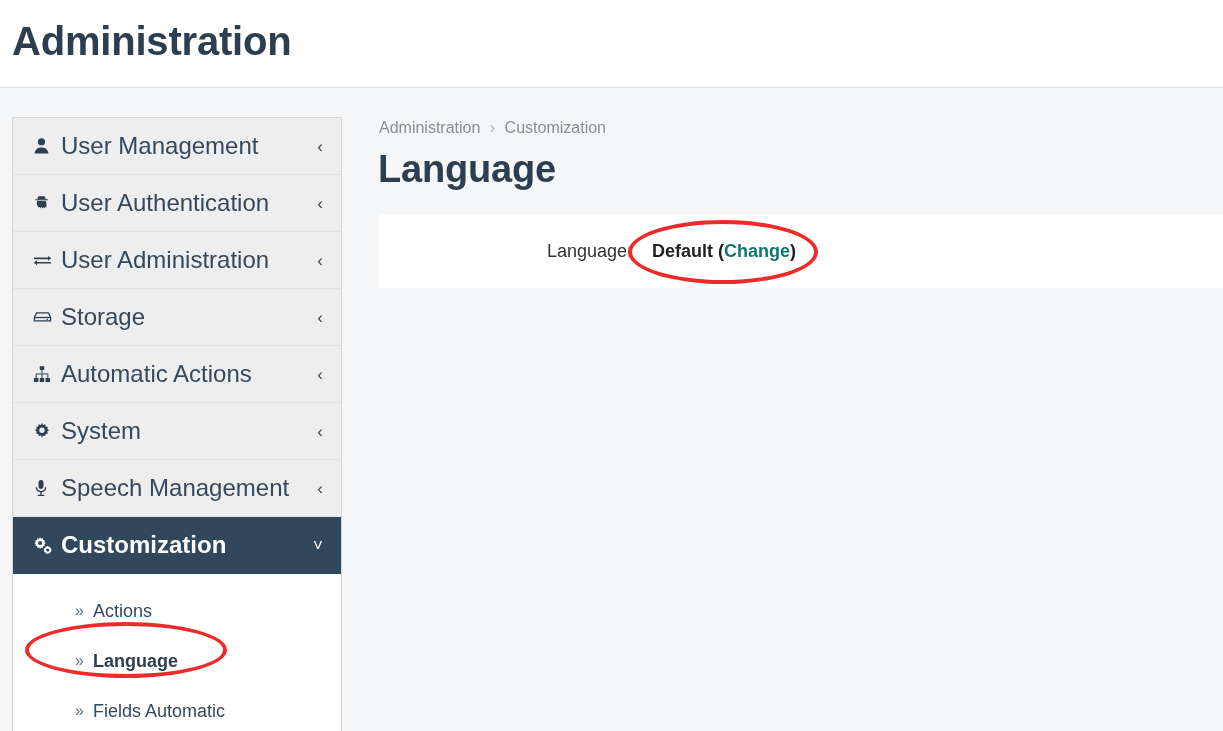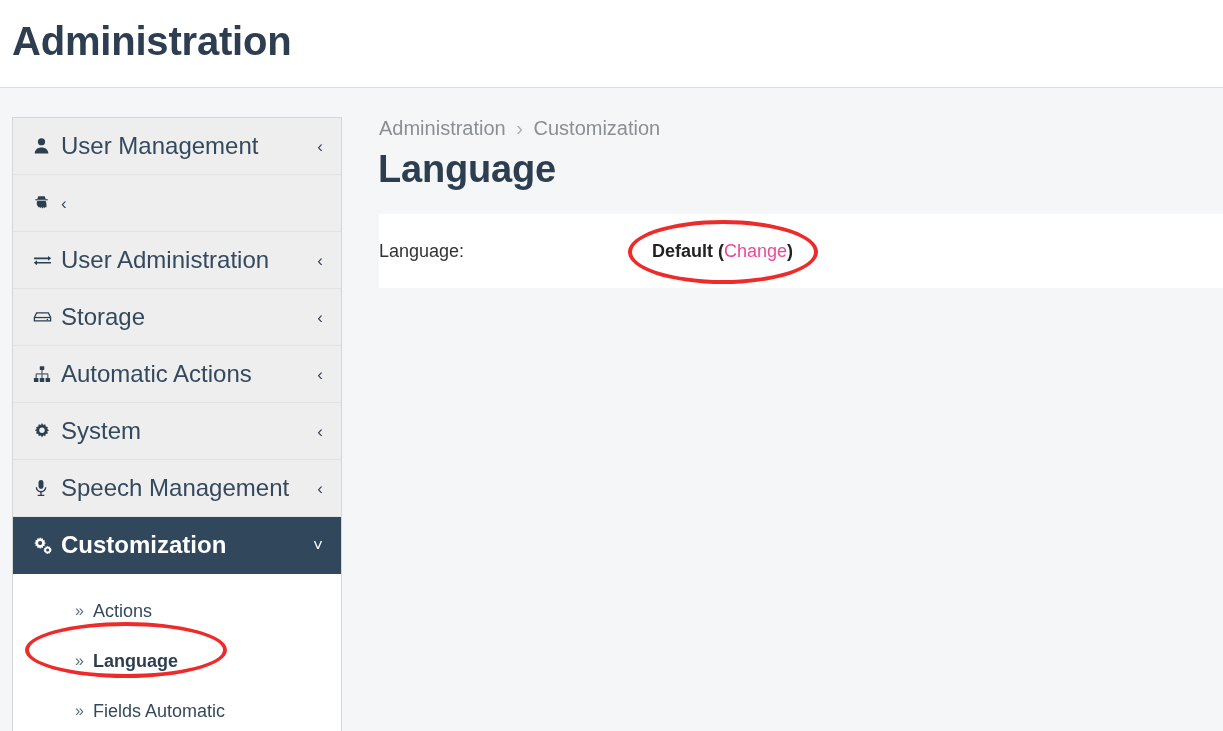--- a/index.html
+++ b/index.html
@@ -130,21 +130,21 @@
 
   
   .main {
     position: absolute;
     left: 366px; top: 0;
     width: 857px; height: 643px;
   }
   .breadcrumb {
     position: absolute;
     left: 13px; top: 30px;
-    font-size: 20px;
+    font-size: 16px;
     color: #8a8f94;
     line-height: 20px;
     white-space: nowrap;
   }
   .breadcrumb .sep { margin: 0 5px; color: #aab0b5; }
   .content-title {
     position: absolute;
     left: 12px; top: 58px;
     margin: 0;
     font-size: 38px;
@@ -164,34 +164,35 @@
     position: absolute;
     left: 0; top: 25px;
     width: 100%;
     display: flex;
     align-items: baseline;
     font-size: 18px;
     line-height: 24px;
   }
   .setting-label {
     width: 253px;
+    text-align: right;
     color: #333333;
-    padding-right: 11px;
+    padding-right: 0;
   }
   .setting-value {
     margin-left: 20px;
     color: #222222;
     font-weight: bold;
     white-space: nowrap;
   }
   .setting-value .paren { font-weight: bold; color: #222222; }
   .change-link {
-    color: #ec4899;
+    color: #0f766e;
     text-decoration: none;
-    font-weight: normal;
+    font-weight: bold;
     cursor: pointer;
   }
 
   
   .annot {
     position: absolute;
     pointer-events: none;
     border: 4px solid #ee2b2b;
     border-radius: 50%;
     background: transparent;
@@ -232,20 +233,21 @@
       <div class="nav-item">
         <span class="ico">
           <svg width="17" height="18" viewBox="0 0 16 16" fill="currentColor">
               <path d="M2.2 4.4h11.6v1.1H2.2z"></path>
               <path d="M5 1.6h6l.9 2.6H4.1z"></path>
               <path d="M4 6.1h8c.7 2 .9 4 .6 6.2l-1.1-.6-.6 1.3-.8-1.2-1 1.4-1.1-1.4-.8 1.2-.6-1.3-1.1.6C3.1 10.1 3.3 8.1 4 6.1z"></path>
               <rect x="5.5" y="7.2" width="1.4" height="1.9"></rect>
               <rect x="9.1" y="7.2" width="1.4" height="1.9"></rect>
             </svg>
         </span>
+        <span class="label">User Authentication</span>
         <span class="chev">‹</span>
       </div>
 
       <div class="nav-item">
         <span class="ico">
           <svg width="19" height="18" viewBox="0 0 18 16" fill="currentColor">
               <path d="M1 5.6h13.2V4.1l3 2.3-3 2.3V7.2H1z"></path>
               <path d="M17 11.4H3.8v1.5l-3-2.3 3-2.3v1.5H17z"></path>
             </svg>
         </span>

